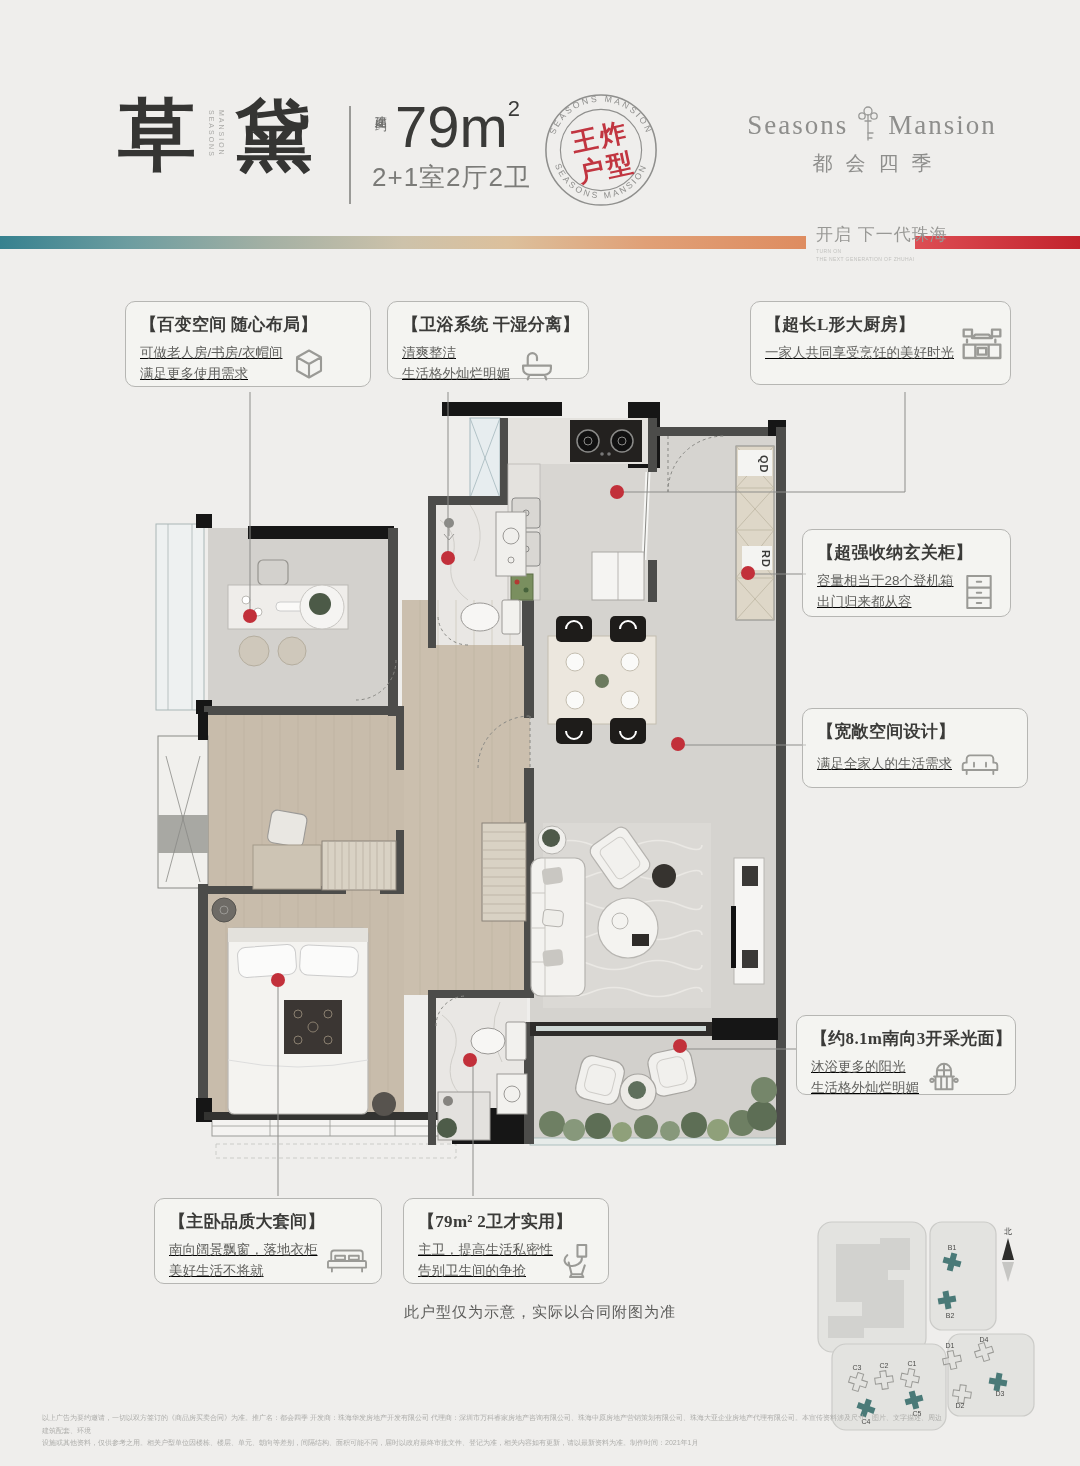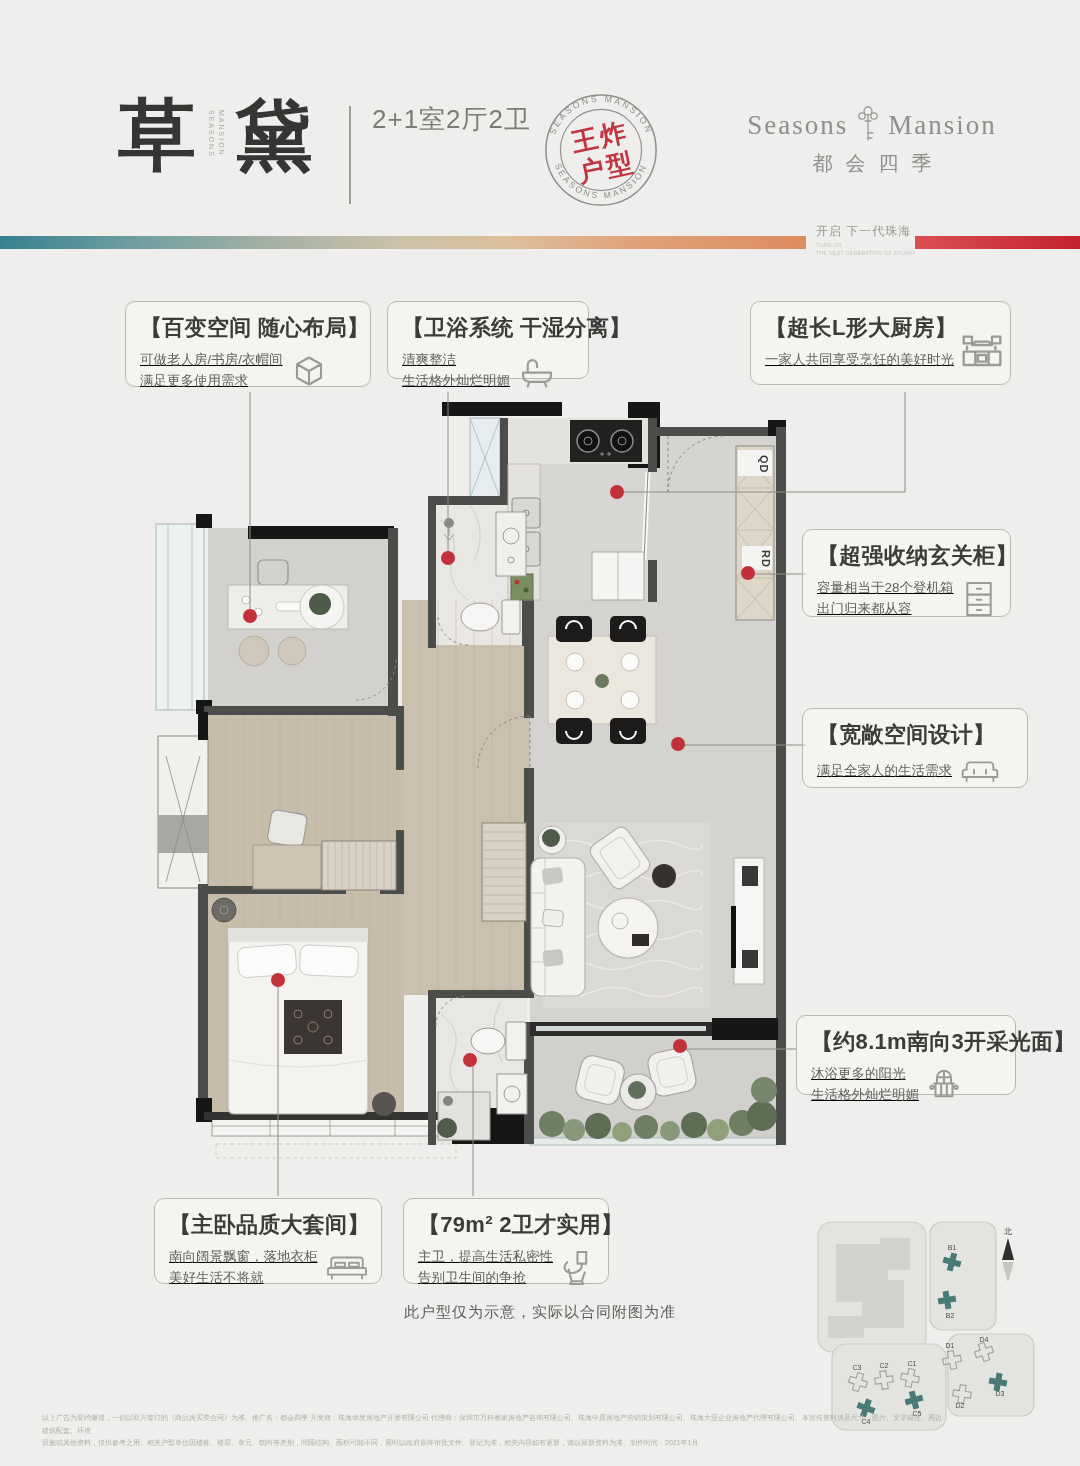--- a/index.html
+++ b/index.html
@@ -16,30 +16,30 @@
   .area-prefix{writing-mode:vertical-rl;font-size:12px;color:#6e6e6c;letter-spacing:2px;margin:8px 6px 0 0;}
   .area-val{font-size:58px;color:#3a3a38;font-weight:400;line-height:1;}
   .area-sup{font-size:22px;color:#3a3a38;vertical-align:top;line-height:1;}
   .layout-txt{font-size:26px;color:#7b7b78;letter-spacing:1px;margin-top:4px;}
   .stamp{left:543px;top:92px;width:116px;height:116px;z-index:3;}
   .logo-block{left:742px;top:104px;width:260px;text-align:center;z-index:3;color:#8e8e8c;}
   .logo-row{display:flex;align-items:center;justify-content:center;font-family:"Liberation Serif",serif;font-size:27px;letter-spacing:2px;}
   .logo-key{margin:0 7px;}
   .logo-cn{font-size:20px;letter-spacing:13px;margin-top:4px;padding-left:13px;}
   .tagline{left:816px;top:223px;z-index:3;}
-  .tagline-cn{font-size:12px;color:#989895;letter-spacing:1px;}
+  .tagline-cn{font-size:17px;color:#989895;letter-spacing:1px;}
   .tagline-en{font-size:5px;color:#c2c2bf;letter-spacing:.4px;margin-top:2px;line-height:1.5;}
   .bar-main{left:0;top:236px;width:806px;height:13px;z-index:2;
     background:linear-gradient(90deg,#36818f 0%,#6d9da0 16%,#a3b0a4 33%,#cdc2aa 50%,#dcc09c 63%,#e0a077 80%,#de8c60 100%);}
   .bar-red{left:915px;top:236px;width:165px;height:13px;z-index:2;
     background:linear-gradient(90deg,#dd4e54 0%,#c2232c 100%);}
   
   .callout{position:absolute;border:1px solid #b6b6b3;border-radius:10px;background:rgba(250,250,248,.45);
     padding:11px 14px 9px 14px;box-sizing:border-box;z-index:4;}
-  .callout h3{margin:0 0 7px 0;font-size:22px;font-weight:700;color:#3b3b39;letter-spacing:.3px;white-space:nowrap;}
+  .callout h3{margin:0 0 7px 0;font-size:17px;font-weight:700;color:#3b3b39;letter-spacing:.3px;white-space:nowrap;font-family:Liberation Serif, serif;}
   .co-body{display:flex;justify-content:flex-start;align-items:center;gap:8px;text-decoration:underline;}
   .co-lines{font-size:13.5px;color:#61615e;line-height:1.55;white-space:nowrap;}
   .co-icon svg{display:block;stroke:#9a9a96;fill:none;stroke-width:1.4;stroke-linecap:round;stroke-linejoin:round;}
   
   .note{left:0;top:1303px;width:1080px;text-align:center;font-size:15px;color:#5c5c5a;letter-spacing:1px;z-index:3;}
   .disclaimer{left:42px;top:1412px;width:900px;font-size:7px;color:#aeaeab;line-height:1.8;z-index:3;}
   svg.layer{position:absolute;left:0;top:0;z-index:1;}
 </style>
 </head>
 <body>
@@ -48,20 +48,25 @@
   <span class="title-char">草</span>
   <span class="title-side">
     <span>SEASONS</span>
     <span>MANSION</span>
   </span>
   <span class="title-char">黛</span>
 </div>
 <div class="abs hdr-divider"></div>
 
 <div class="abs area-block">
+  <div class="area-top">
+    <span class="area-prefix">建面约</span>
+    <span class="area-val">79m</span>
+      <sup class="area-sup">2</sup>
+  </div>
   <div class="layout-txt">2+1室2厅2卫</div>
 </div>
 
 <svg class="abs stamp" viewBox="0 0 120 120">
   <defs>
     <path id="arcT" d="M 10,60 A 50,50 0 0 1 110,60"></path>
     <path id="arcB" d="M 10,60 A 50,50 0 0 0 110,60"></path>
   </defs>
   <circle cx="60" cy="60" r="57" fill="none" stroke="#8f8f8d" stroke-width="1.6"></circle>
   <circle cx="60" cy="60" r="42" fill="none" stroke="#8f8f8d" stroke-width="1.2"></circle>

